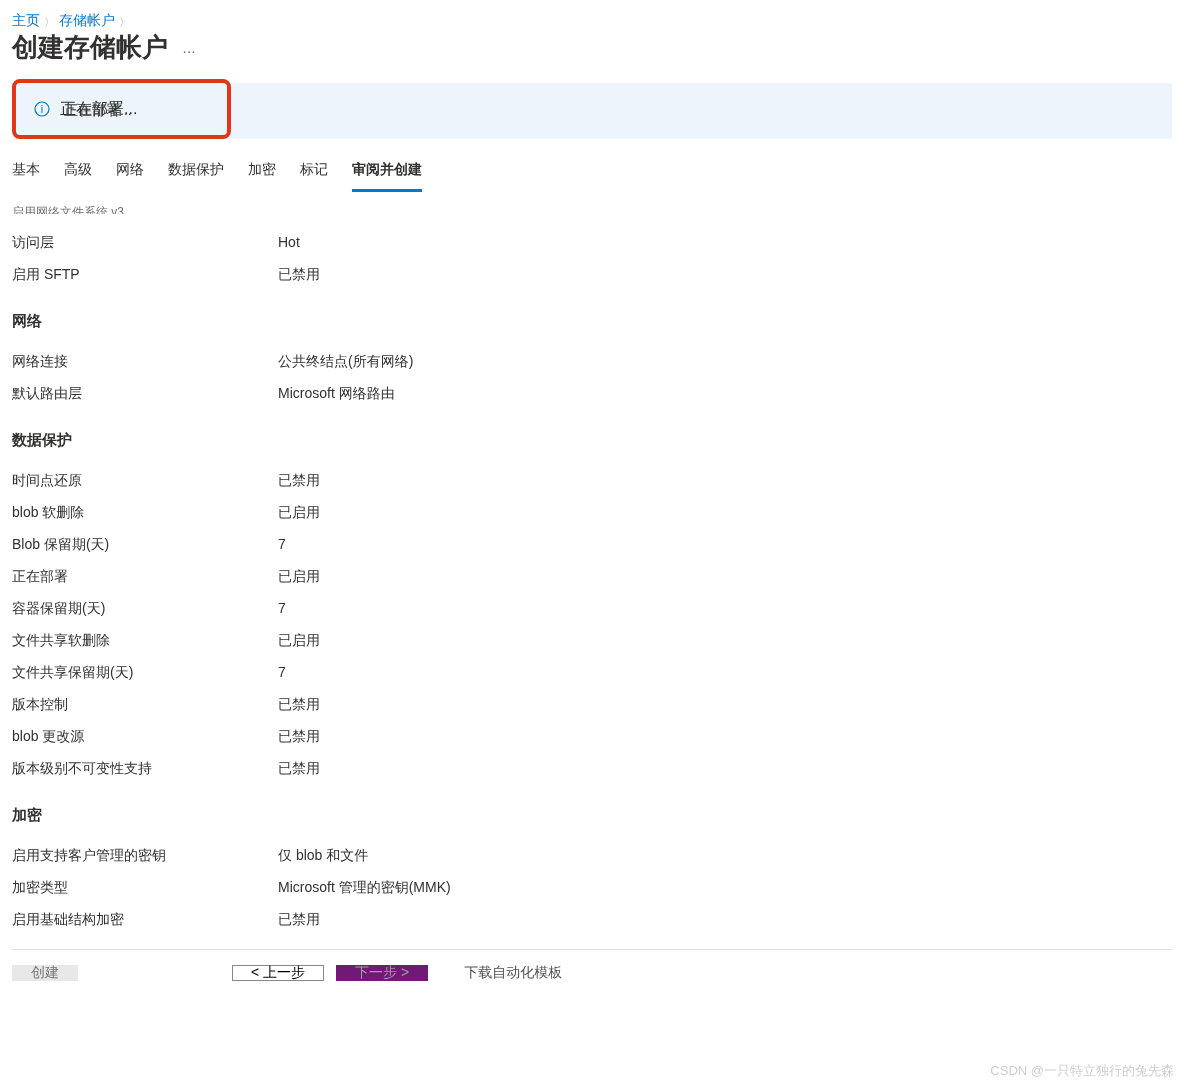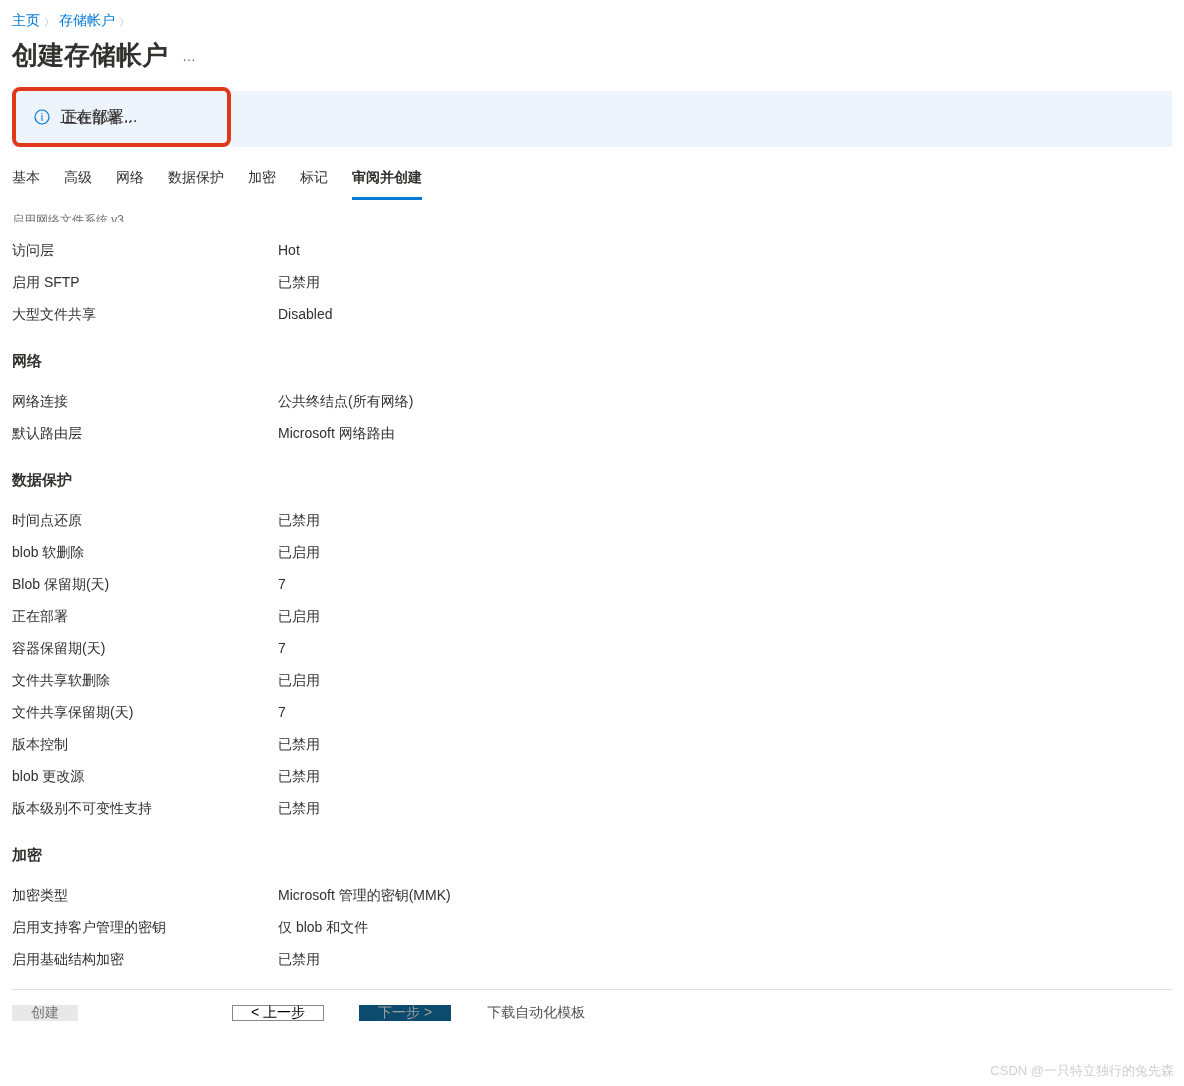--- a/index.html
+++ b/index.html
@@ -1,18 +1,18 @@
 <!DOCTYPE html>
 <html><head>
   <meta charset="utf-8">
   <style>
     * { box-sizing: border-box; margin: 0; padding: 0; }
     body { font-family: "Segoe UI", "Microsoft YaHei", sans-serif; background: #fff; color: #323130; width: 1184px; }
     .page { padding: 12px 12px 0 12px; }
-    .breadcrumb { font-size: 14px; margin-bottom: 8px; display: flex; gap: 4px; align-items: flex-end; color: #605e5c; }
+    .breadcrumb { font-size: 14px; margin-bottom: 0; display: flex; gap: 4px; align-items: flex-end; color: #605e5c; }
     .breadcrumb a { color: #0078d4; text-decoration: none; }
     .breadcrumb .sep { color: #a19f9d; font-size: 11px; }
     .title-row { display: flex; align-items: center; gap: 14px; margin-bottom: 18px; }
     .page-title { font-size: 26px; font-weight: 600; color: #323130; }
     .more { color: #605e5c; letter-spacing: 1px; font-size: 14px; cursor: pointer; }
     .banner-wrap { position: relative; height: 56px; margin-bottom: 14px; }
     .banner { background: #eef4fb; height: 56px; display: flex; align-items: center; padding-left: 52px; font-size: 14px; color: #323130; }
     .highlight-box { position: absolute; left: 0; top: -4px; width: 219px; height: 60px; border: 4px solid #e13719; border-radius: 8px; display: flex; align-items: center; gap: 10px; padding-left: 18px; background: transparent; pointer-events: none; }
     .info-icon { width: 16px; height: 16px; display: inline-flex; align-items: center; justify-content: center; }
     .info-icon svg circle { stroke: #0078d4; fill: none; stroke-width: 1.2; }
@@ -24,21 +24,21 @@
     .cut-text { color: #323130; font-size: 12px; margin: 6px 0 0 0; overflow: hidden; max-height: 10px; position: relative; top: -6px; opacity: 0.7; }
     .kv-list { margin-top: 14px; }
     .kv { display: flex; font-size: 14px; color: #323130; margin-bottom: 14px; }
     .kv .k { width: 266px; flex-shrink: 0; }
     .kv .v { color: #323130; }
     .section-h { font-size: 15px; font-weight: 600; margin-top: 28px; margin-bottom: 22px; }
     .divider { border: none; border-top: 1px solid #e1dfdd; margin: 20px 0 14px 0; }
     .footer { display: flex; align-items: center; gap: 12px; padding-bottom: 16px; }
     .btn { font-size: 14px; height: 16px; padding: 0 18px; border: 1px solid #8a8886; background: #fff; cursor: pointer; display: inline-flex; align-items: center; }
     .btn.primary { background: #e8e8e8; border: 1px solid transparent; color: #777676; cursor: default; }
-    .btn.ghost { border: 1px solid transparent; background: #0c4a6e; color: #a19f9d; cursor: default; margin-left: 23px; }
+    .btn.ghost { border: 1px solid transparent; background: #701a75; color: #a19f9d; cursor: default; }
     .btn.prev { min-width: 92px; justify-content: center; }
     .link-like { font-size: 14px; color: #323130; opacity: 0.85; margin-left: 24px; cursor: pointer; }
     .footer .spacer1 { width: 130px; }
     .watermark { position: fixed; right: 10px; bottom: 6px; font-size: 13px; color: #cfcfcf; pointer-events: none; }
   </style>
 </head>
 <body>
 
 <div class="page">
   <nav class="breadcrumb">
@@ -82,24 +82,20 @@
     <div class="cut-text">启用网络文件系统 v3</div>
 
     <div class="kv-list">
       <div class="kv">
         <div class="k">访问层</div>
         <div class="v">Hot</div>
       </div>
       <div class="kv">
         <div class="k">启用 SFTP</div>
         <div class="v">已禁用</div>
-      </div>
-      <div class="kv">
-        <div class="k">大型文件共享</div>
-        <div class="v">Disabled</div>
       </div>
     </div>
 
     <div class="section-h">网络</div>
     <div class="kv-list">
       <div class="kv">
         <div class="k">网络连接</div>
         <div class="v">公共终结点(所有网络)</div>
       </div>
       <div class="kv">
@@ -148,26 +144,26 @@
       </div>
       <div class="kv">
         <div class="k">版本级别不可变性支持</div>
         <div class="v">已禁用</div>
       </div>
     </div>
 
     <div class="section-h">加密</div>
     <div class="kv-list">
       <div class="kv">
+        <div class="k">启用支持客户管理的密钥</div>
+        <div class="v">仅 blob 和文件</div>
+      </div>
+      <div class="kv">
         <div class="k">加密类型</div>
         <div class="v">Microsoft 管理的密钥(MMK)</div>
-      </div>
-      <div class="kv">
-        <div class="k">启用支持客户管理的密钥</div>
-        <div class="v">仅 blob 和文件</div>
       </div>
       <div class="kv">
         <div class="k">启用基础结构加密</div>
         <div class="v">已禁用</div>
       </div>
     </div>
 
     <hr class="divider">
 
     <div class="footer">

